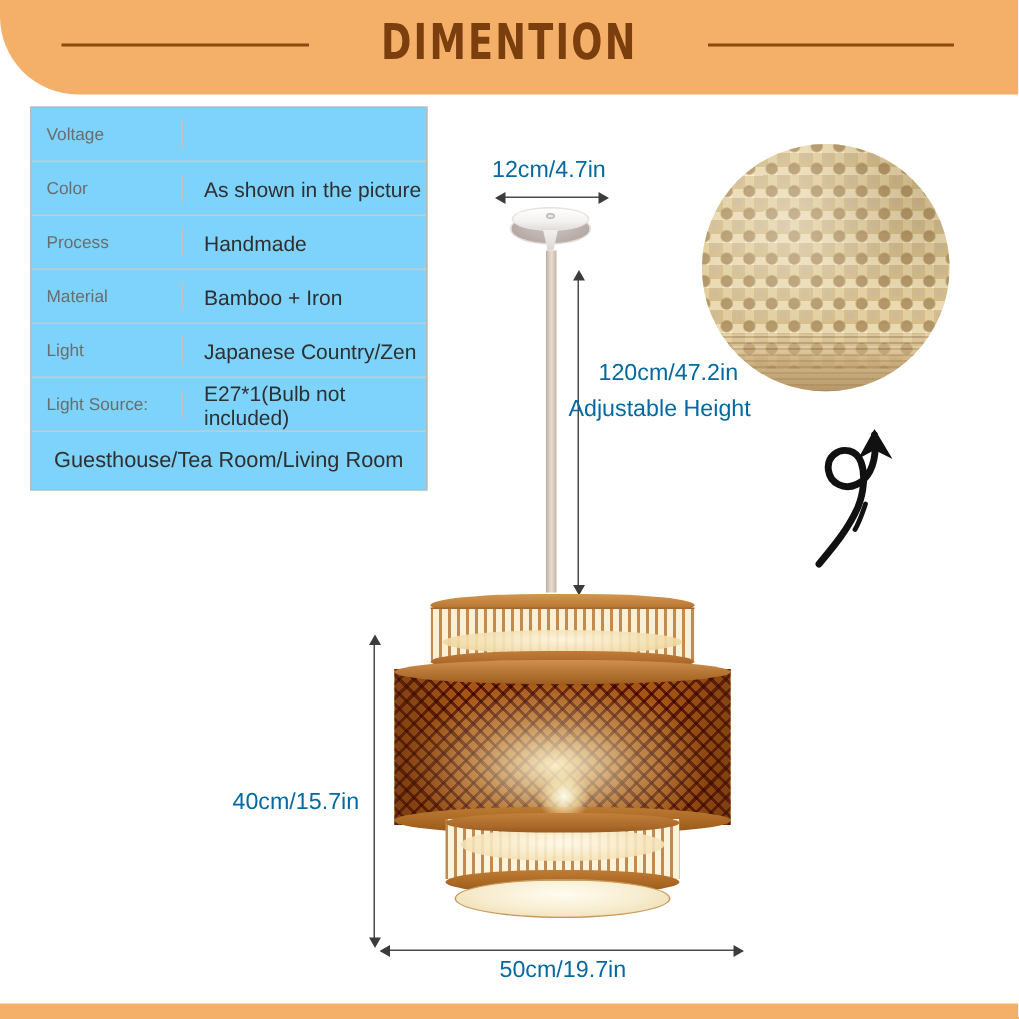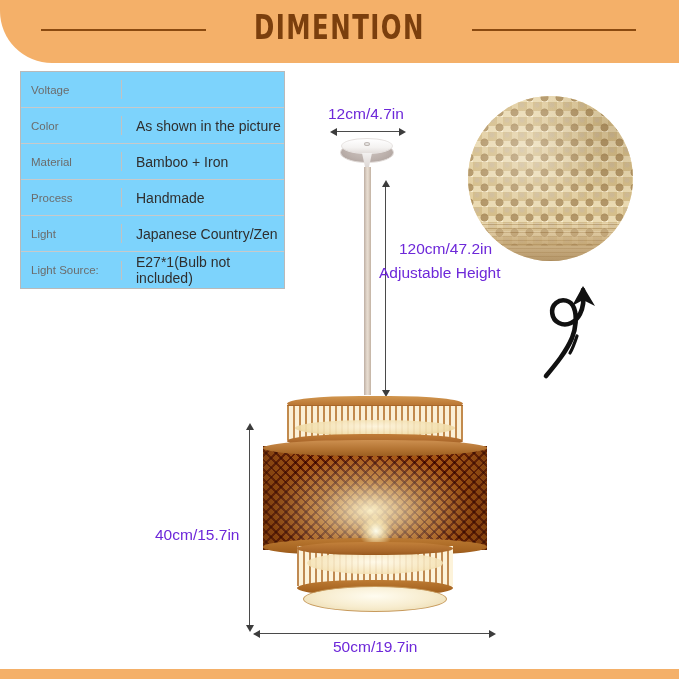--- a/index.html
+++ b/index.html
@@ -287,21 +287,21 @@
   }
   .arrow.up    { border-left: 4px solid transparent; border-right: 4px solid transparent; border-bottom: 7px solid #3c3c3c; }
   .arrow.down  { border-left: 4px solid transparent; border-right: 4px solid transparent; border-top: 7px solid #3c3c3c; }
   .arrow.left  { border-top: 4px solid transparent; border-bottom: 4px solid transparent; border-right: 7px solid #3c3c3c; }
   .arrow.right { border-top: 4px solid transparent; border-bottom: 4px solid transparent; border-left: 7px solid #3c3c3c; }
 
   .dim-label {
     position: absolute;
     font-family: "Liberation Sans", sans-serif;
     font-size: 15.5px;
-    color: #6d28d9;
+    color: #0369a1;
     white-space: nowrap;
   }
   .dim-label.sub { font-size: 15.5px; }
 
   
   .rattan-circle {
     position: absolute;
     left: 468px; top: 96px;
     width: 165px; height: 165px;
     border-radius: 50%;
@@ -371,43 +371,46 @@
       <div class="spec-divider"></div>
     </div>
 
     <div class="spec-row">
       <div class="spec-key">Color</div>
       <div class="spec-divider"></div>
       <div class="spec-val">As shown in the picture</div>
     </div>
 
     <div class="spec-row">
+      <div class="spec-key">Process</div>
+      <div class="spec-divider"></div>
+      <div class="spec-val">Handmade</div>
+    </div>
+
+    <div class="spec-row">
       <div class="spec-key">Material</div>
       <div class="spec-divider"></div>
       <div class="spec-val">Bamboo + Iron</div>
     </div>
 
     <div class="spec-row">
-      <div class="spec-key">Process</div>
-      <div class="spec-divider"></div>
-      <div class="spec-val">Handmade</div>
-    </div>
-
-    <div class="spec-row">
       <div class="spec-key">Light</div>
       <div class="spec-divider"></div>
       <div class="spec-val">Japanese Country/Zen</div>
     </div>
 
     <div class="spec-row">
       <div class="spec-key">Light Source:</div>
       <div class="spec-divider"></div>
       <div class="spec-val">E27*1(Bulb not included)</div>
     </div>
 
+    <div class="spec-row merged">
+      <div class="spec-merged-text">Guesthouse/Tea Room/Living Room</div>
+    </div>
 
   </div>
 
   <div class="lamp-stage">
 
     <div class="dim-line-h" style="left:336px; top:131px; width:64px;"></div>
     <div class="arrow left" style="left:330px; top:128px;"></div>
     <div class="arrow right" style="left:399px; top:128px;"></div>
     <div class="dim-label" style="left:328px; top:105px;">12cm/4.7in</div>
 

